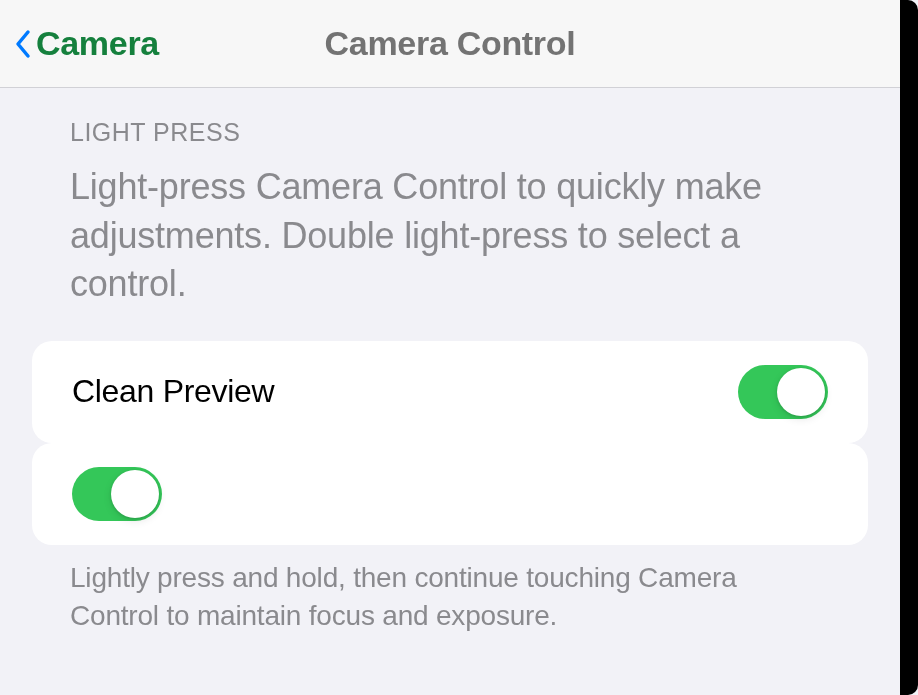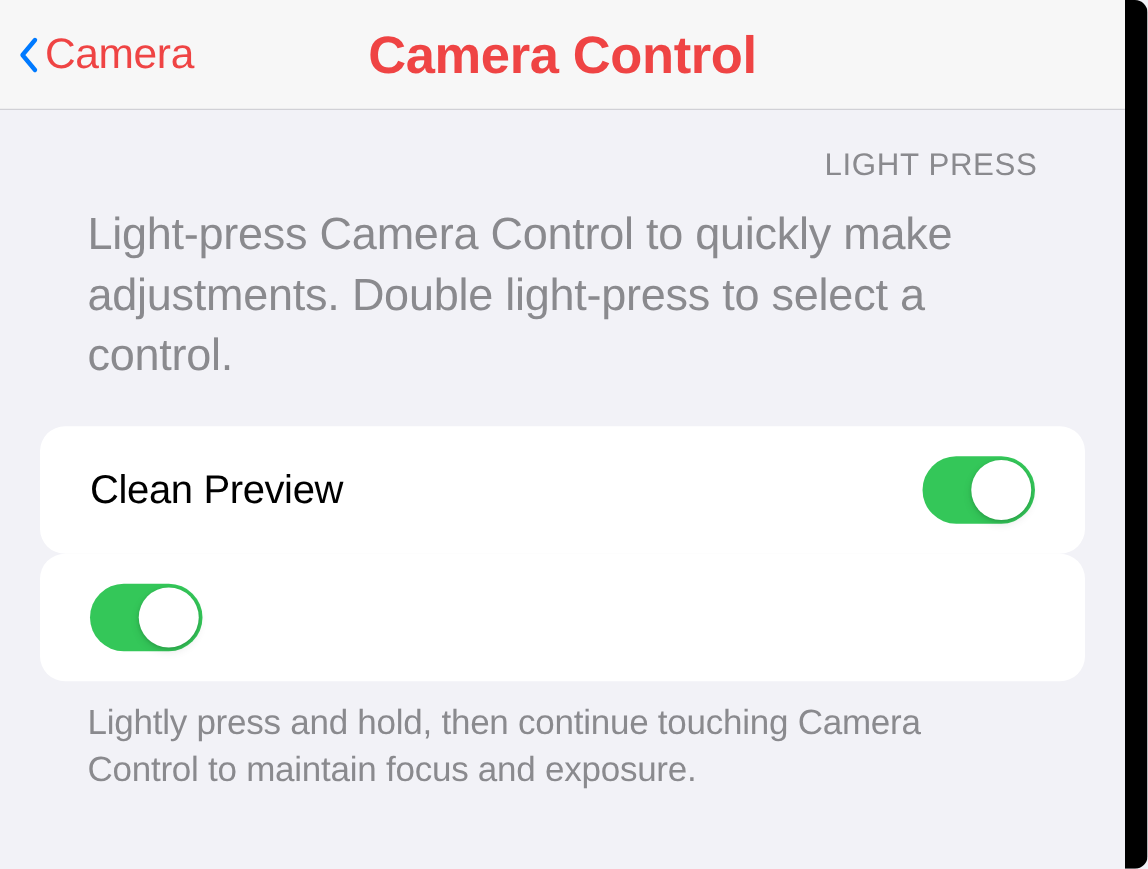--- a/index.html
+++ b/index.html
@@ -35,55 +35,54 @@
       border-bottom: 1px solid #d1d1d6;
       display: flex;
       align-items: center;
       position: relative;
     }
     .back-button {
       display: flex;
       align-items: center;
       gap: 4px;
       padding-left: 14px;
-      color: #ef4444;
+      color: #15803d;
       font-size: 34px;
-      font-weight: 400;
+      font-weight: 700;
       cursor: pointer;
       letter-spacing: -0.3px;
     }
     .back-chevron {
       width: 18px;
       height: 30px;
       stroke: #007aff;
       stroke-width: 3.5;
       fill: none;
       stroke-linecap: round;
       stroke-linejoin: round;
     }
     .navbar-title {
       position: absolute;
       left: 50%;
       transform: translateX(-50%);
-      font-size: 42px;
+      font-size: 34px;
       font-weight: 700;
-      color: #ef4444;
+      color: #737373;
       letter-spacing: -0.3px;
     }
     .scroll {
       padding: 0;
     }
     .section-header {
       font-size: 25px;
       color: #8a8a8e;
       letter-spacing: 0.5px;
       padding: 30px 70px 8px 70px;
       text-transform: uppercase;
       font-weight: 400;
-      text-align: right;
     }
     .section-description {
       font-size: 36px;
       color: #8a8a8e;
       line-height: 1.35;
       padding: 8px 70px 32px 70px;
       font-weight: 400;
       letter-spacing: -0.2px;
     }
     .setting-row {

